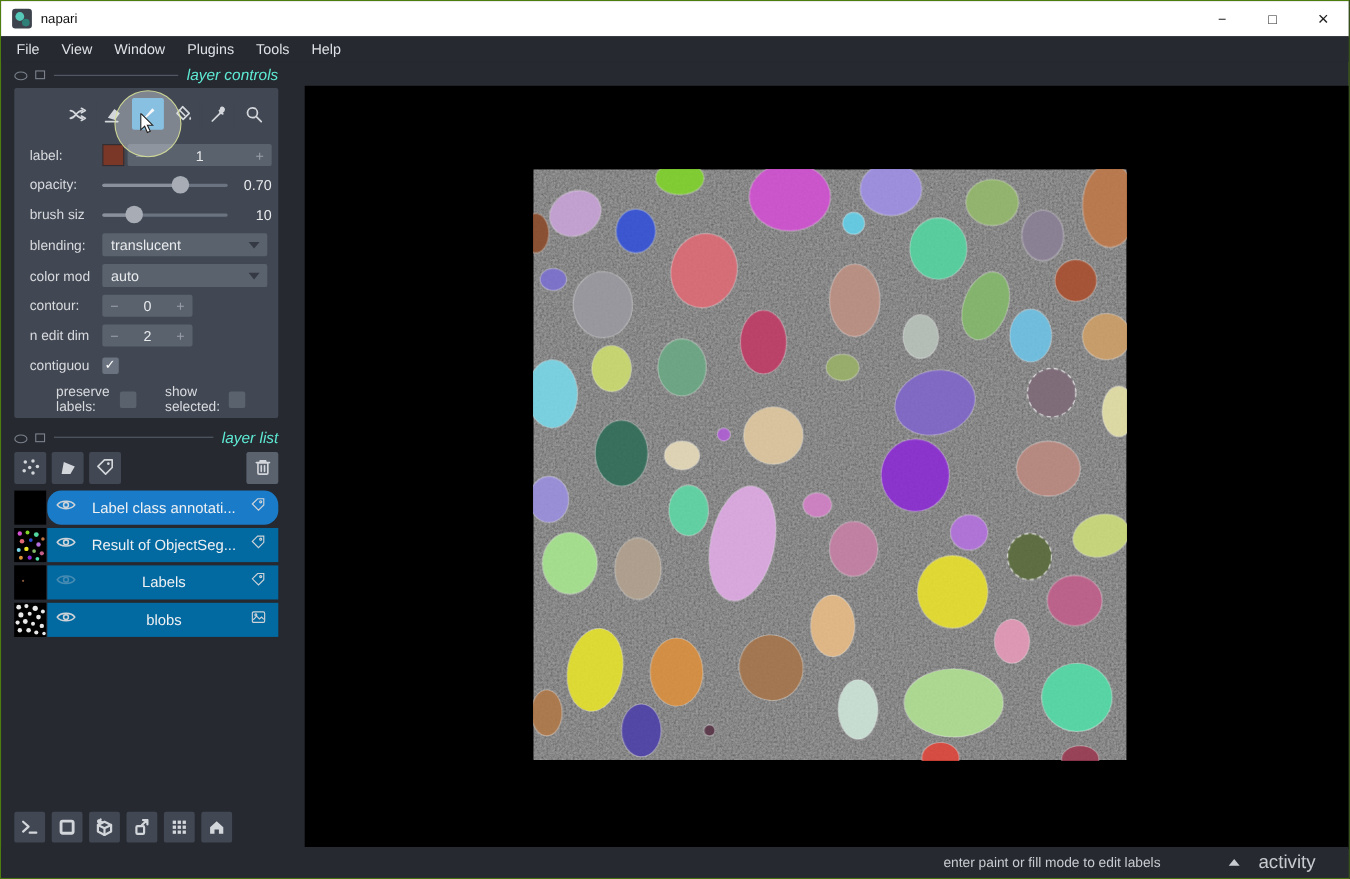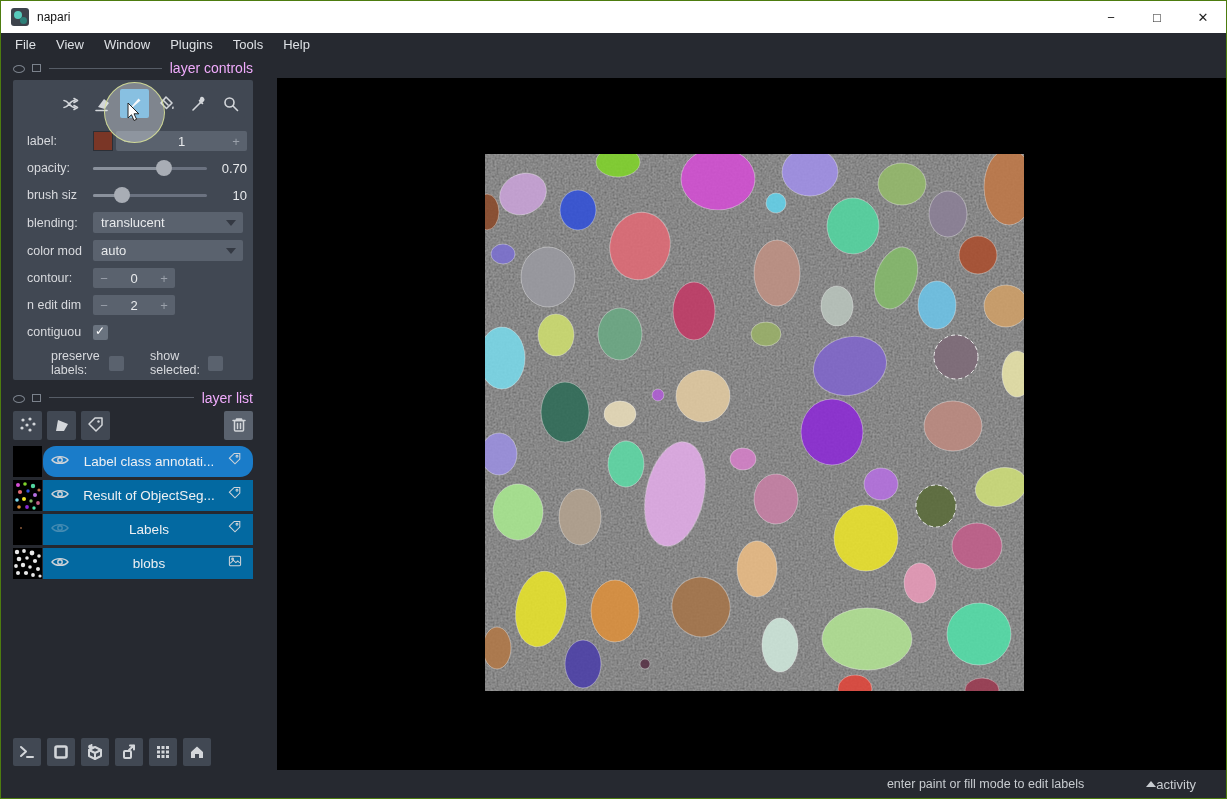--- a/index.html
+++ b/index.html
@@ -30,21 +30,21 @@
 
   
   .dock { position:absolute; left:0; top:0; width:262px; height:100%; }
   .panel-header { display:flex; align-items:center; height:20px; margin:2px 10px 2px 12px; color:#6b7179; }
   .ph-icons { display:flex; gap:8px; margin-right:8px; }
   .ph-icons span { width:9px; height:8px; border:1px solid #7b828c; display:block; }
   .ph-icons span.eye-sm { border:none; width:11px; height:8px; position:relative; }
   .ph-icons span.eye-sm:before { content:""; position:absolute; left:0; top:1px; width:10px; height:6px;
       border:1px solid #7b828c; border-radius:50%; }
   .ph-line { flex:1; height:1px; background:#565c66; margin-right:8px; }
-  .ph-title { font-size:14px; color:#f0abfc; }
+  .ph-title { font-size:14px; color:#5eead4;font-style:italic; }
 
   .panel { background:#414853; border-radius:2px; margin:0 10px 0 12px; }
   .lc-panel { padding:6px 6px 2px 6px; }
 
   .tool-row { display:flex; justify-content:flex-end; gap:3px; padding:3px 2px 6px 0; }
   .tool-btn { width:29px; height:29px; border-radius:2px; background:#414853;
               display:flex; align-items:center; justify-content:center; }
   .tool-btn.active { background:#50a6d8; }
   .tool-btn svg { stroke:#d3d6da; fill:none; stroke-width:1.6; stroke-linecap:round; stroke-linejoin:round; }
   .tool-btn.active svg { stroke:#ffffff; }
@@ -109,21 +109,21 @@
   .vb svg { stroke:#d3d6da; fill:none; stroke-width:2; stroke-linecap:round; stroke-linejoin:round; }
 
   
   .canvas { position:absolute; left:276px; top:22px; right:0; bottom:0; background:#000; }
   .canvas-image { position:absolute; left:208px; top:76px; width:539px; height:537px; }
 
   
   .statusbar { position:absolute; left:0; bottom:0; width:100%; height:28px; background:#262930;
                display:flex; align-items:center; justify-content:flex-end; }
   .status-msg { color:#c8ccd0; font-size:12.5px; margin-right:62px;text-align:right; }
-  .activity { color:#c8ccd0; font-size:13px; margin-right:30px; display:flex; align-items:center; gap:0; }
+  .activity { color:#c8ccd0; font-size:17px; margin-right:30px; display:flex; align-items:center; gap:17px; }
   .activity .tri { width:0; height:0; border-left:5px solid transparent; border-right:5px solid transparent;
                    border-bottom:6px solid #c8ccd0; display:inline-block; }
 
   
   .brush-circle { position:absolute; left:103px; top:81px; width:61px; height:61px; border-radius:50%;
                   background:rgba(228,233,238,0.38); border:1px solid rgba(215,224,150,0.9); pointer-events:none; }
   .cursor { position:absolute; left:126px; top:102px; pointer-events:none; }
 </style>
 </head>
 <body>

